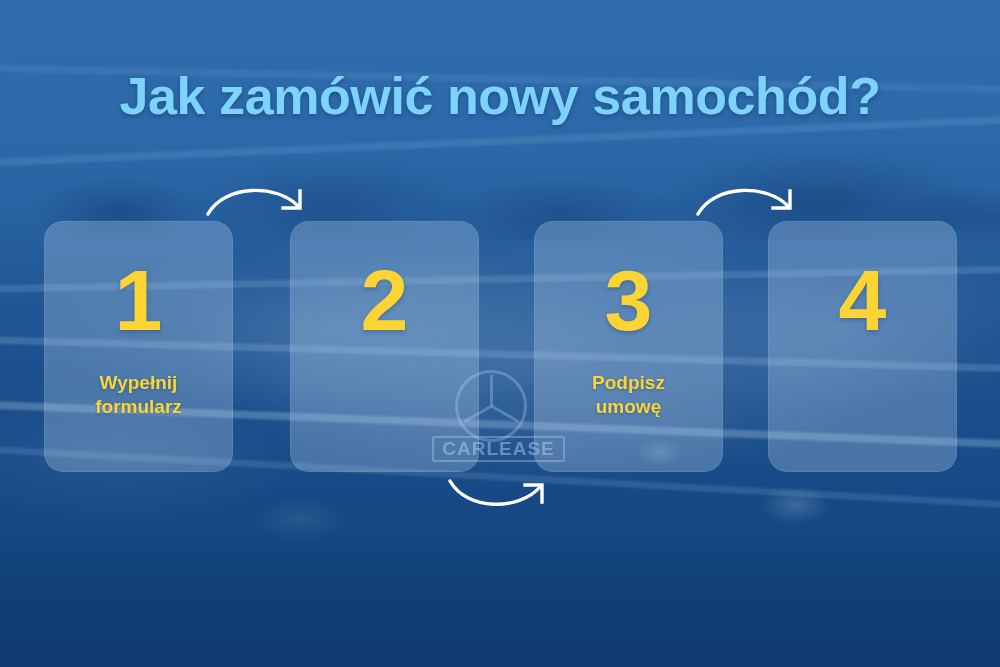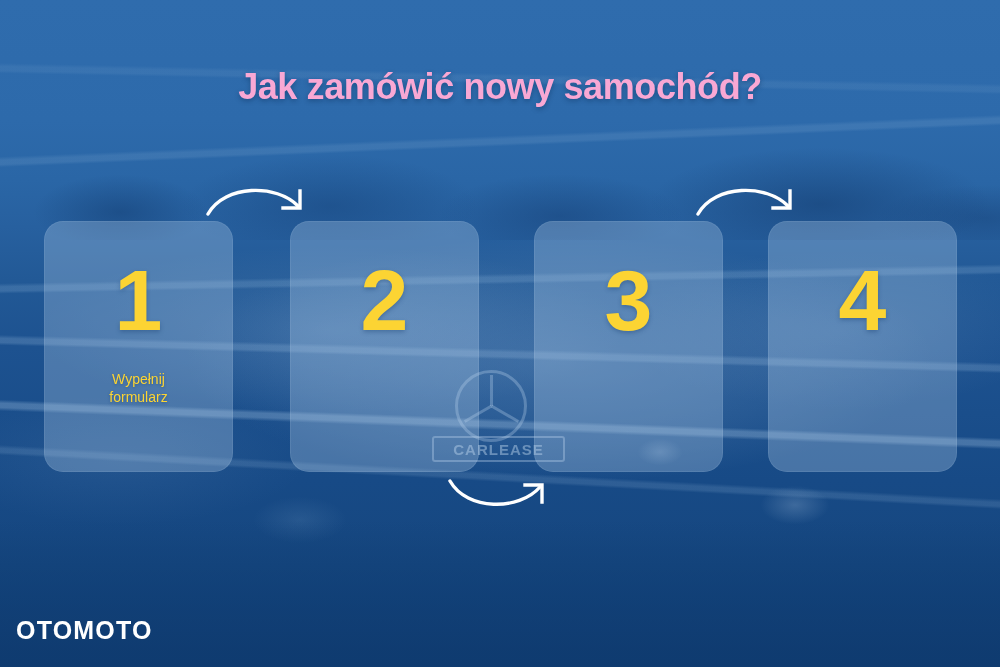--- a/index.html
+++ b/index.html
@@ -102,31 +102,31 @@
   .bg-emblem i:nth-child(3){ transform:rotate(240deg); }
 
   
   .bg-plate {
     left:432px; top:436px; width:133px; height:26px;
     right:auto; bottom:auto;
     border:2px solid rgba(198,220,242,.34);
     border-radius:3px;
     display:flex; align-items:center; justify-content:center;
     color:rgba(205,226,245,.42);
-    font-size:15px; font-weight:bold; letter-spacing:1px;
+    font-size:19px; font-weight:bold; letter-spacing:1px;
     font-family:"Liberation Sans", sans-serif;
   }
 
   
   .title {
     position:absolute;
     left:0; right:0; top:66px;
     text-align:center;
-    color:#f9a8d4;
-    font-size:36px;
+    color:#7dd3fc;
+    font-size:52px;
     font-weight:bold;
     letter-spacing:-0.4px;
     text-shadow:0 2px 5px rgba(8,40,80,.40);
     white-space:nowrap;
   }
 
   
   .cards { position:absolute; left:0; top:0; width:1000px; height:667px; }
 
   .card {
@@ -153,22 +153,22 @@
     font-size:86px;
     font-weight:bold;
     line-height:1;
     text-shadow:0 2px 4px rgba(16,54,102,.35);
   }
 
   .card-label {
     margin-top:28px;
     padding:0 10px;
     color:#fcd433;
-    font-size:14px;
-    font-weight:normal;
+    font-size:19px;
+    font-weight:bold;
     line-height:1.28;
     text-align:center;
     text-shadow:0 1px 3px rgba(16,54,102,.40);
     white-space:pre-line;
   }
 
   
   .arrow { position:absolute; }
   .arrow svg { display:block; overflow:visible; }
 
@@ -236,23 +236,24 @@
       <div class="card-label">Wypełnij
 formularz</div>
     </div>
 
     <div class="card c2">
       <div class="card-number">2</div>
     </div>
 
     <div class="card c3">
       <div class="card-number">3</div>
+      <div class="card-label">Podpisz
+umowę</div>
     </div>
 
     <div class="card c4">
       <div class="card-number">4</div>
     </div>
 
   </div>
 
-  <div class="logo">OTOMOTO</div>
 
 </div>
 
 </body></html>

